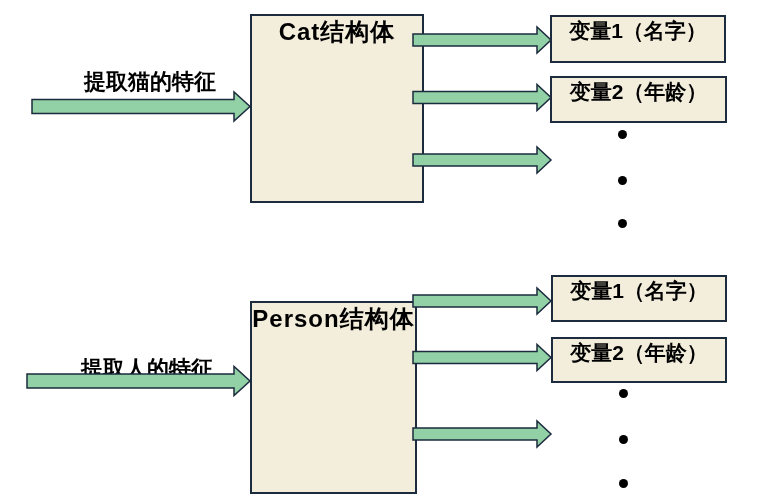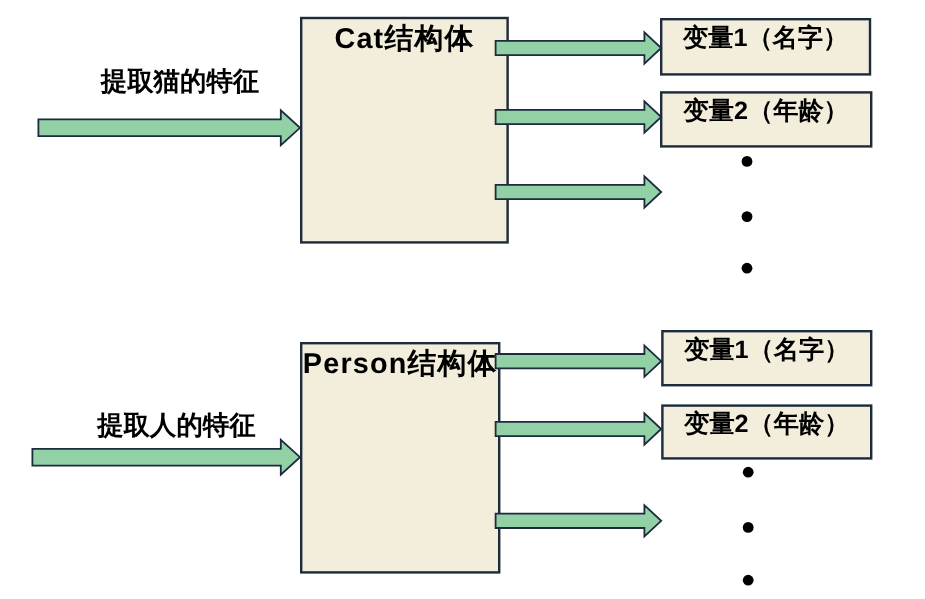--- a/index.html
+++ b/index.html
@@ -32,20 +32,21 @@
     text-align: center;
   }
   .struct-box { font-size: 24px; letter-spacing: 1px; }
   .var-box    { font-size: 21px; }
   .flow-label {
     position: absolute;
     font-weight: bold;
     font-size: 22px;
     text-align: center;
     white-space: nowrap;
+    margin-top: 14px;
   }
   .dot {
     position: absolute;
     width: 9px;
     height: 9px;
     border-radius: 50%;
     background: #000;
   }
   .arrow-layer {
     position: absolute;
@@ -76,21 +77,21 @@
   <div class="box var-box" style="left:550px; top:76px; width:177px; height:47px;">
     <span>变量2（年龄）</span>
   </div>
 
   <div class="dot" style="left:618px; top:130px;"></div>
   <div class="dot" style="left:618px; top:176px;"></div>
   <div class="dot" style="left:618px; top:219px;"></div>
 
   <div class="flow-label" style="left:52px; top:340px; width:190px;">提取人的特征</div>
 
-  <div class="box struct-box" style="left:250px; top:285px; width:167px; height:193px;">
+  <div class="box struct-box" style="left:250px; top:301px; width:167px; height:193px;">
     <span>Person结构体</span>
   </div>
 
   <div class="box var-box" style="left:551px; top:275px; width:176px; height:47px;">
     <span>变量1（名字）</span>
   </div>
 
   <div class="box var-box" style="left:551px; top:337px; width:176px; height:46px;">
     <span>变量2（年龄）</span>
   </div>

